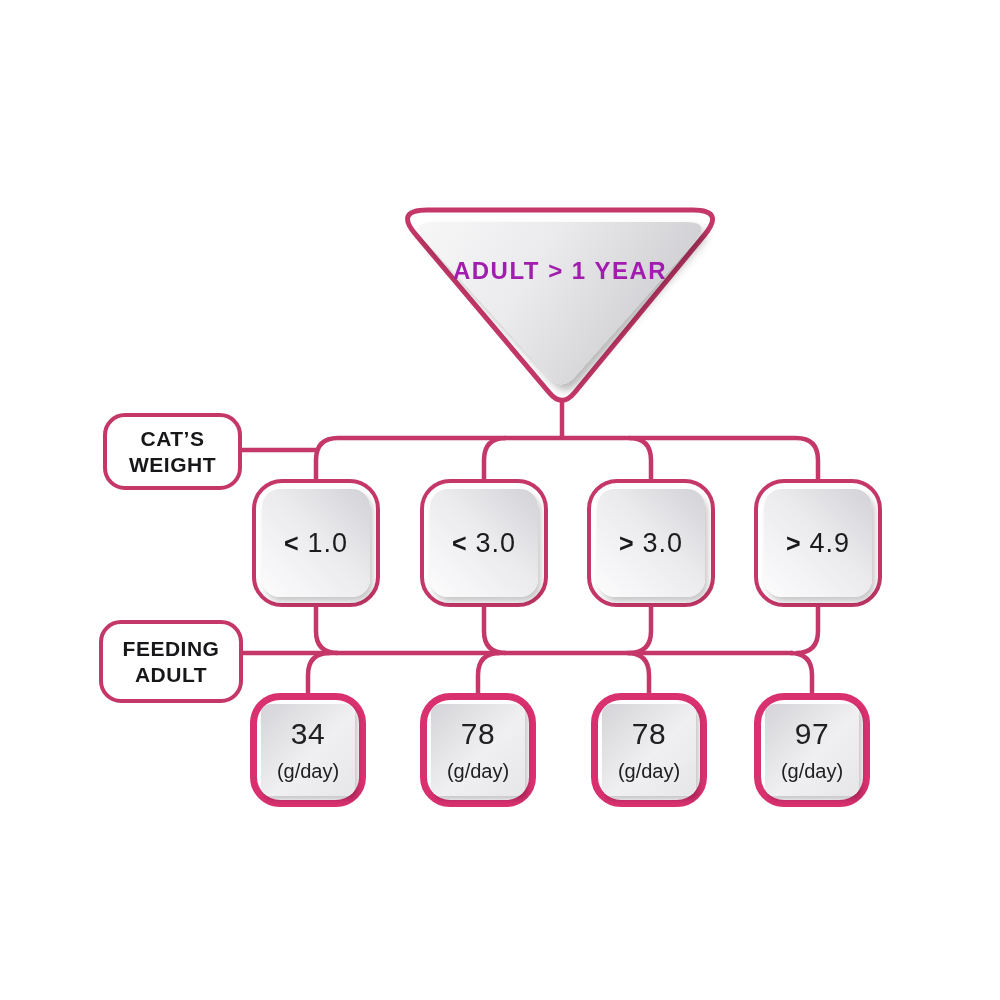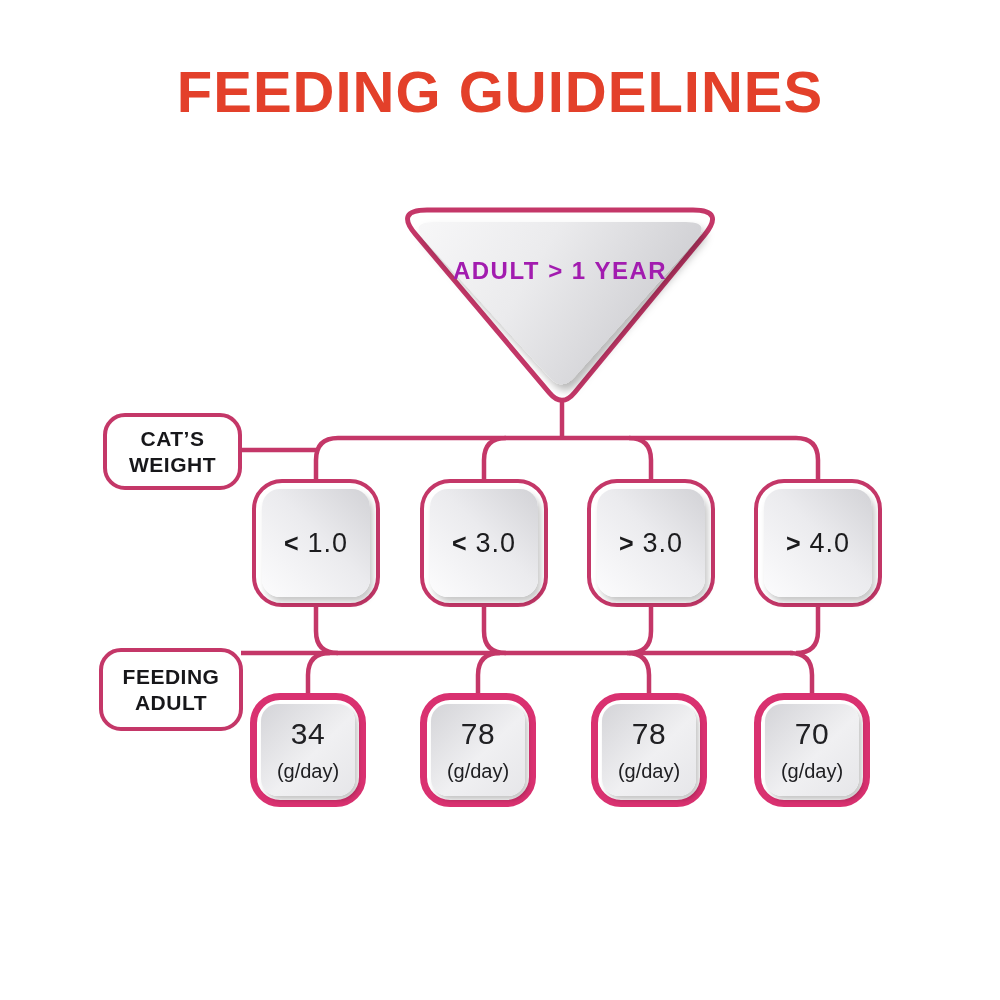--- a/index.html
+++ b/index.html
@@ -21,55 +21,54 @@
     font-size:24px;font-weight:bold;letter-spacing:1.5px;color:#a21caf;
   }
   .label-box{
     position:absolute;box-sizing:border-box;background:#ffffff;
     border:4px solid #c43768;border-radius:22px;
     display:flex;flex-direction:column;justify-content:center;align-items:center;
     font-weight:bold;font-size:21px;line-height:26px;letter-spacing:0.5px;
     color:#17171a;z-index:2;
   }
   .lb1{left:103px;top:413px;width:139px;height:77px;}
-  .lb2{left:99px;top:648px;width:144px;height:83px;}
+  .lb2{left:99px;top:620px;width:144px;height:83px;}
   .wbox{
     position:absolute;top:479px;width:128px;height:128px;box-sizing:border-box;
     background:#ffffff;border:4.5px solid #c43768;border-radius:30px;padding:6px;z-index:2;
   }
   .w1{left:252px;} .w2{left:420px;} .w3{left:587px;} .w4{left:754px;}
   .wbox .panel{
     width:100%;height:100%;border-radius:18px;
     background:linear-gradient(to bottom left,#d2d2d6 0%,#ebebee 45%,#fcfcfd 100%);
     box-shadow:3px 5px 6px rgba(0,0,0,0.22);
     display:flex;align-items:center;justify-content:center;gap:9px;
   }
   .cmp{font-weight:bold;font-size:25px;color:#1b1b1d;}
   .num{font-size:27px;letter-spacing:1px;color:#1b1b1d;text-align:center;}
   .abox{
     position:absolute;top:693px;width:116px;height:114px;box-sizing:border-box;
     background:#ffffff;border:7.5px solid #d93170;border-radius:30px;padding:4px;z-index:2;
   }
   .a1{left:250px;} .a2{left:420px;} .a3{left:591px;} .a4{left:754px;}
   .abox .panel{
-    width:100%;height:100%;border-radius:17px;
+    width:100%;height:100%;border-radius:9px;
     background:linear-gradient(135deg,#d4d4d8 0%,#f0f0f2 55%,#e6e6e9 100%);
     box-shadow:3px 4px 5px rgba(0,0,0,0.22);
     display:flex;flex-direction:column;align-items:center;justify-content:center;
     color:#202023;
   }
   .abox .val{font-size:30px;letter-spacing:0.5px;}
   .abox .unit{font-size:20px;margin-top:9px;}
 </style>
 </head>
 <body>
 
 <div class="canvas">
 
-  <h1 class="title">FEEDING GUIDELINES</h1>
 
   <svg class="diagram" viewBox="0 0 1000 1000" aria-hidden="true">
     <defs>
       <linearGradient id="triGrad" x1="0%" y1="0%" x2="100%" y2="35%">
         <stop offset="0%" stop-color="#f7f7f8"></stop>
         <stop offset="45%" stop-color="#ebebed"></stop>
         <stop offset="100%" stop-color="#cdcdd1"></stop>
       </linearGradient>
       <filter id="softShadow" x="-20%" y="-20%" width="140%" height="140%">
         <feDropShadow dx="4" dy="6" stdDeviation="4" flood-color="#000000" flood-opacity="0.28"></feDropShadow>
@@ -121,21 +120,21 @@
   </div>
   <div class="wbox w3">
     <div class="panel">
       <span class="cmp">&gt;</span>
       <span class="num">3.0</span>
     </div>
   </div>
   <div class="wbox w4">
     <div class="panel">
       <span class="cmp">&gt;</span>
-      <span class="num">4.0</span>
+      <span class="num">4.9</span>
     </div>
   </div>
 
   <div class="abox a1">
     <div class="panel">
       <span class="val">34</span>
       <span class="unit">(g/day)</span>
     </div>
   </div>
   <div class="abox a2">
@@ -145,18 +144,18 @@
     </div>
   </div>
   <div class="abox a3">
     <div class="panel">
       <span class="val">78</span>
       <span class="unit">(g/day)</span>
     </div>
   </div>
   <div class="abox a4">
     <div class="panel">
-      <span class="val">70</span>
+      <span class="val">97</span>
       <span class="unit">(g/day)</span>
     </div>
   </div>
 
 </div>
 
 </body></html>

